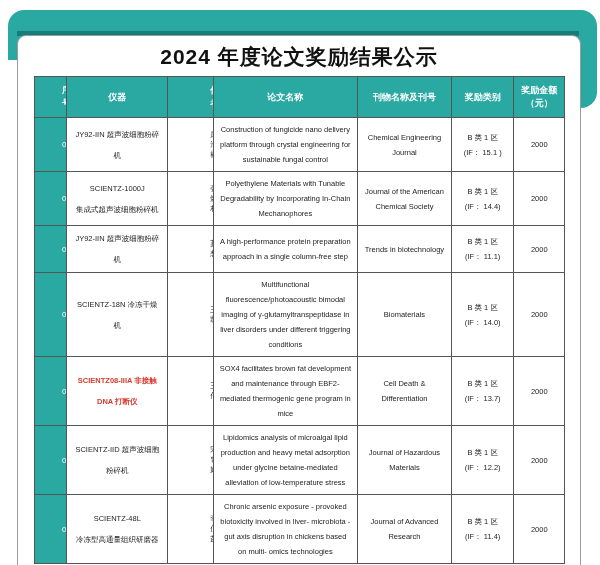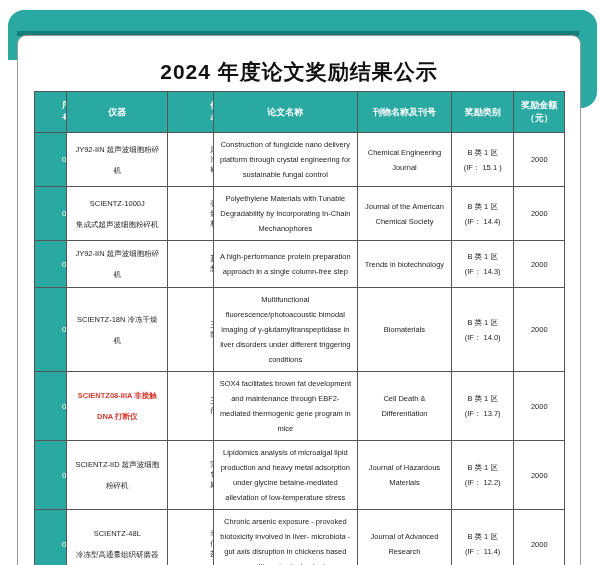--- a/index.html
+++ b/index.html
@@ -10,21 +10,21 @@
   .frame{position:absolute;left:8px;top:10px;width:589px;height:98px;
          background:var(--teal,#2AA8A2);border-radius:16px;}
   .frame-edge{position:absolute;left:17px;top:31px;width:562px;height:5px;
               background:var(--teal-dark,#147E78);}
   .frame-mask-left{position:absolute;left:0;top:60px;width:17px;height:505px;background:#fff;}
 
   
   .card{position:absolute;left:17px;top:35px;width:564px;height:560px;
         background:#fff;border:1px solid #9a9a9a;border-radius:9px 9px 0 0;box-sizing:border-box;}
 
-  .title{margin:22px 0 5px 0;text-align:center;font-size:21px;font-weight:800;
+  .title{margin:7px 0 5px 0;text-align:center;font-size:21px;font-weight:800;
          letter-spacing:1px;color:#111;}
 
   table{border-collapse:collapse;margin-left:16px;table-layout:fixed;width:531px;
         color:#1d1d1d;}
   th,td{border:1px solid #555;vertical-align:middle;box-sizing:border-box;
         overflow:hidden;}
   th{background:var(--teal,#2AA8A2);color:#fff;font-size:9px;font-weight:bold;
      padding:7px 2px;text-align:center;}
   td{font-size:7.5px;text-align:center;padding:3px 2px;}
 
@@ -94,21 +94,21 @@
   </tr>
 
   <tr>
     <td class="c-no">03</td>
     <td class="c-instr">JY92-IIN 超声波细胞粉碎机</td>
     <td class="c-author">莫想</td>
     <td class="c-paper">A high-performance protein preparation approach in a single column-free step</td>
     <td class="c-journal">Trends in biotechnology</td>
     <td class="c-cat">
       <div>B 类 1 区</div>
-      <div>(IF： 14.3)</div>
+      <div>(IF： 11.1)</div>
     </td>
     <td class="c-amount">2000</td>
   </tr>
 
   <tr>
     <td class="c-no">07</td>
     <td class="c-instr">SCIENTZ-18N 冷冻干燥机</td>
     <td class="c-author">王凯</td>
     <td class="c-paper">Multifunctional fluorescence/photoacoustic bimodal imaging of γ-glutamyltranspeptidase in liver disorders under different triggering conditions</td>
     <td class="c-journal">Biomaterials</td>

